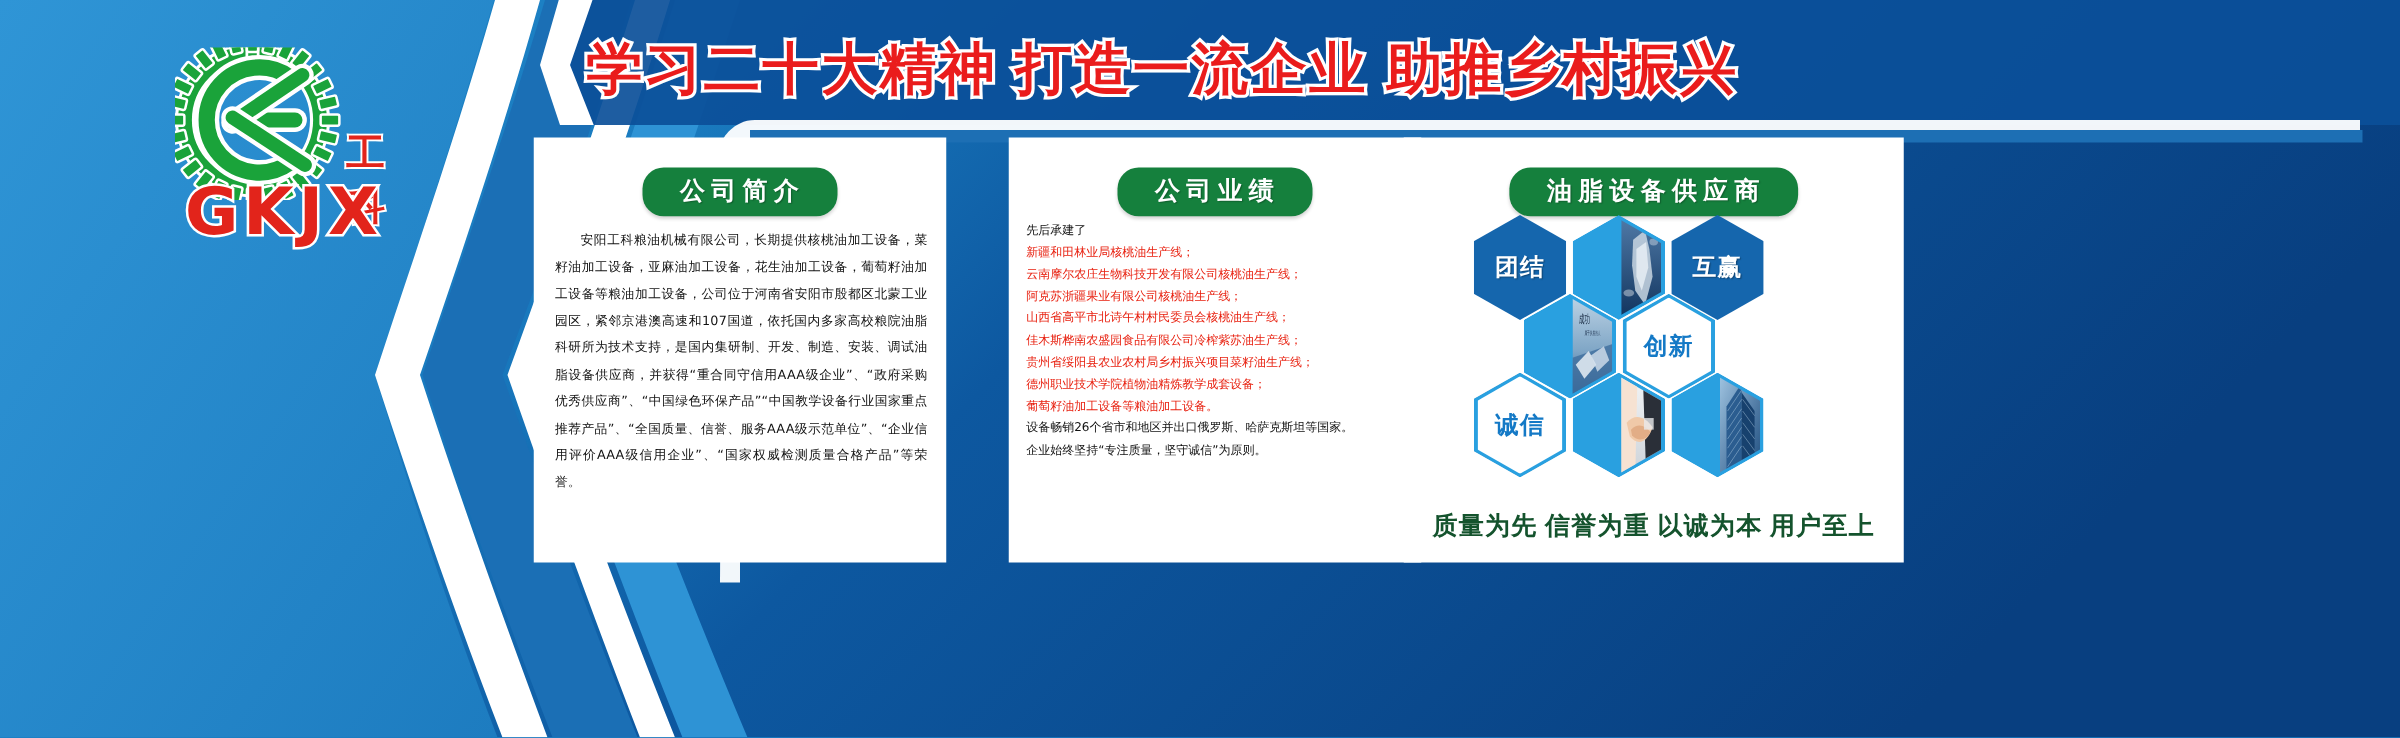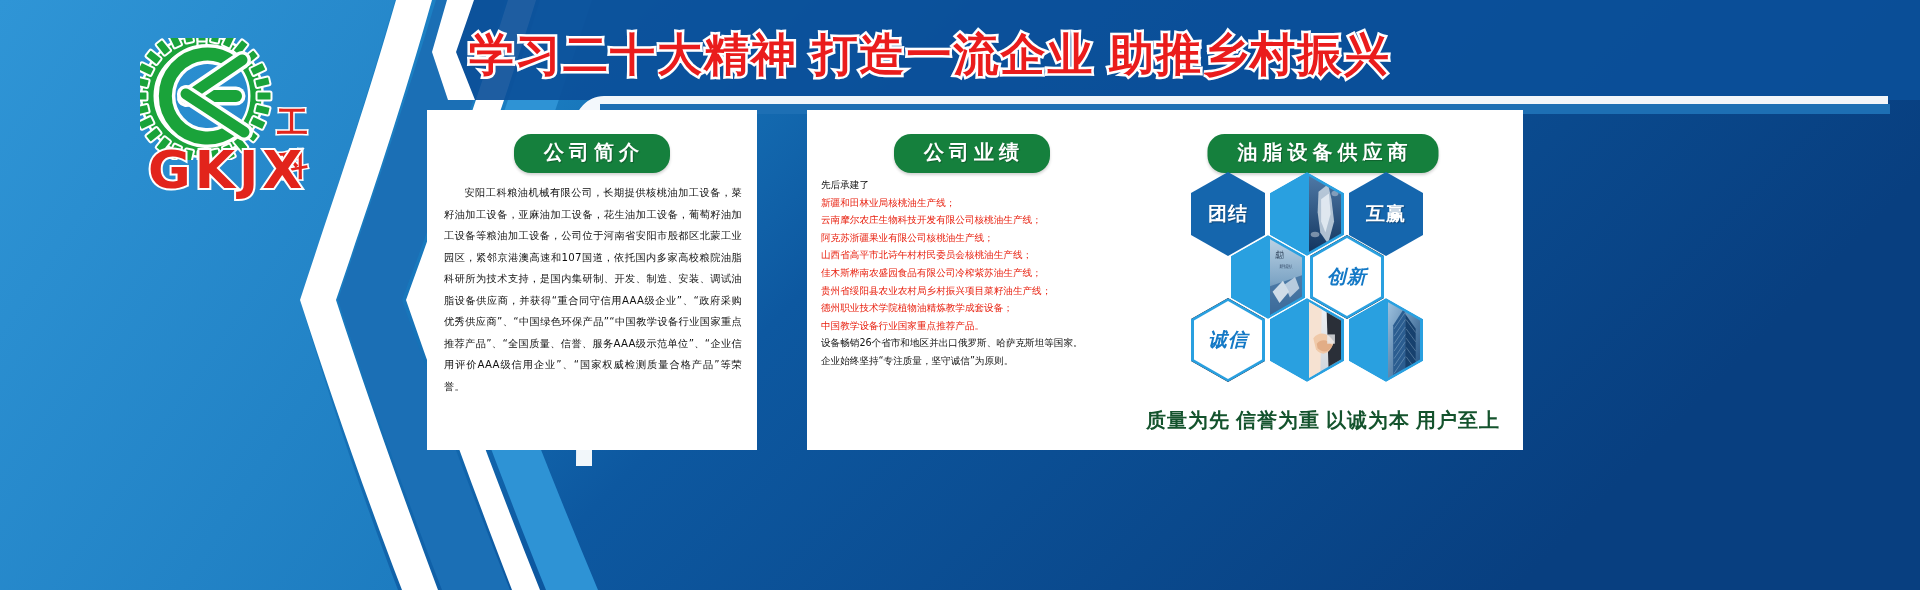--- a/index.html
+++ b/index.html
@@ -47,26 +47,26 @@
     line-height:21.5px;text-align:justify;text-justify:inter-ideograph;
     text-indent:2em;letter-spacing:.2px;}
 
   .perf-list{position:absolute;left:14px;right:12px;top:66px;
     font-family:"DejaVu Sans",sans-serif;font-size:9.6px;line-height:17.6px;color:#111;}
   .perf-list .red{color:#e8200f;}
   .perf-list .lead{color:#111;}
   .perf-list div{white-space:nowrap;}
 
   
-  #hex-area{position:absolute;left:16px;top:62px;width:388px;height:215px;}
+  #hex-area{position:absolute;left:4px;top:62px;width:388px;height:215px;}
   .hex{position:absolute;width:74px;height:84px;
     clip-path:polygon(50% 0%,100% 25%,100% 75%,50% 100%,0% 75%,0% 25%);
     display:flex;align-items:center;justify-content:center;}
   .hex-solid{background:#1566ad;}
-  .hex-outline{background:#0f172a;border:0;font-style:italic;}
+  .hex-outline{background:#e5e5e5;border:0;}
   .hex-outline::before{content:"";position:absolute;inset:0;
     clip-path:polygon(50% 0%,100% 25%,100% 75%,50% 100%,0% 75%,0% 25%);
     background:#29a0e0;}
   .hex-outline::after{content:"";position:absolute;inset:3px;
     clip-path:polygon(50% 0%,100% 25%,100% 75%,50% 100%,0% 75%,0% 25%);
     background:#ffffff;}
   .hex-label{position:relative;z-index:3;font-family:"DejaVu Sans",sans-serif;
     font-weight:bold;font-size:19px;letter-spacing:1px;}
   .lbl-white{color:#ffffff;text-shadow:1px 1px 1px rgba(0,0,0,.3);}
   .lbl-blue{color:#1479c6;}
@@ -197,21 +197,21 @@
       <div class="badge">公司业绩</div>
       <div class="perf-list" id="perf-list">
           <div class="lead">先后承建了</div>
           <div class="red">新疆和田林业局核桃油生产线；</div>
           <div class="red">云南摩尔农庄生物科技开发有限公司核桃油生产线；</div>
           <div class="red">阿克苏浙疆果业有限公司核桃油生产线；</div>
           <div class="red">山西省高平市北诗午村村民委员会核桃油生产线；</div>
           <div class="red">佳木斯桦南农盛园食品有限公司冷榨紫苏油生产线；</div>
           <div class="red">贵州省绥阳县农业农村局乡村振兴项目菜籽油生产线；</div>
           <div class="red">德州职业技术学院植物油精炼教学成套设备；</div>
-          <div class="red">中国教学设备行业国家重点推荐产品。</div>
+          <div class="red">葡萄籽油加工设备等粮油加工设备。</div>
           <div class="lead">设备畅销26个省市和地区并出口俄罗斯、哈萨克斯坦等国家。</div>
           <div class="lead">企业始终坚持“专注质量，坚守诚信”为原则。</div>
         </div>
     </div>
 
     <div class="panel" id="panel-3">
       <div class="badge">油脂设备供应商</div>
       <div id="hex-area">
           <div class="hex hex-solid" style="left: 52px; top: 0px; position: absolute;">
             <span class="hex-label lbl-white">团结</span>

